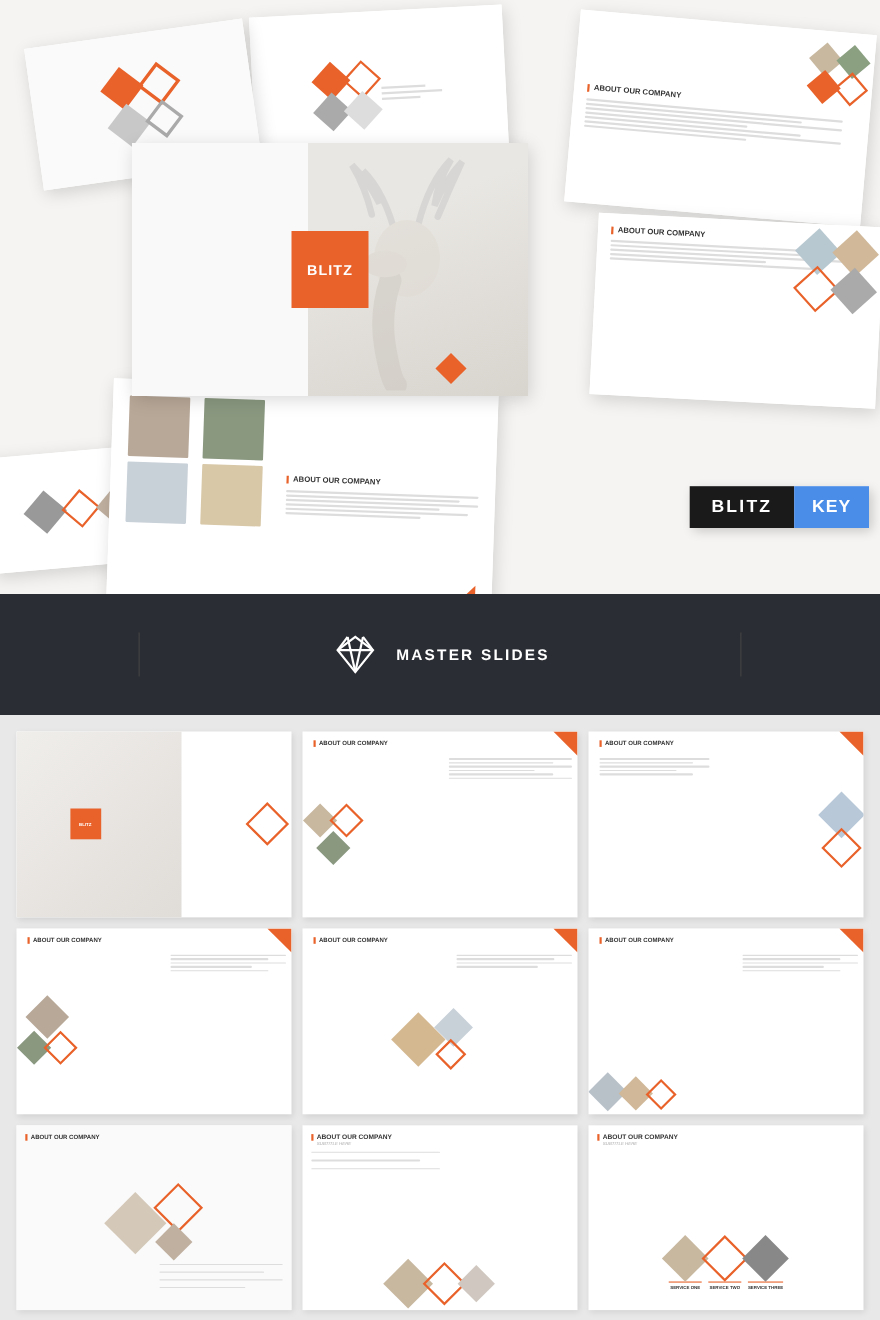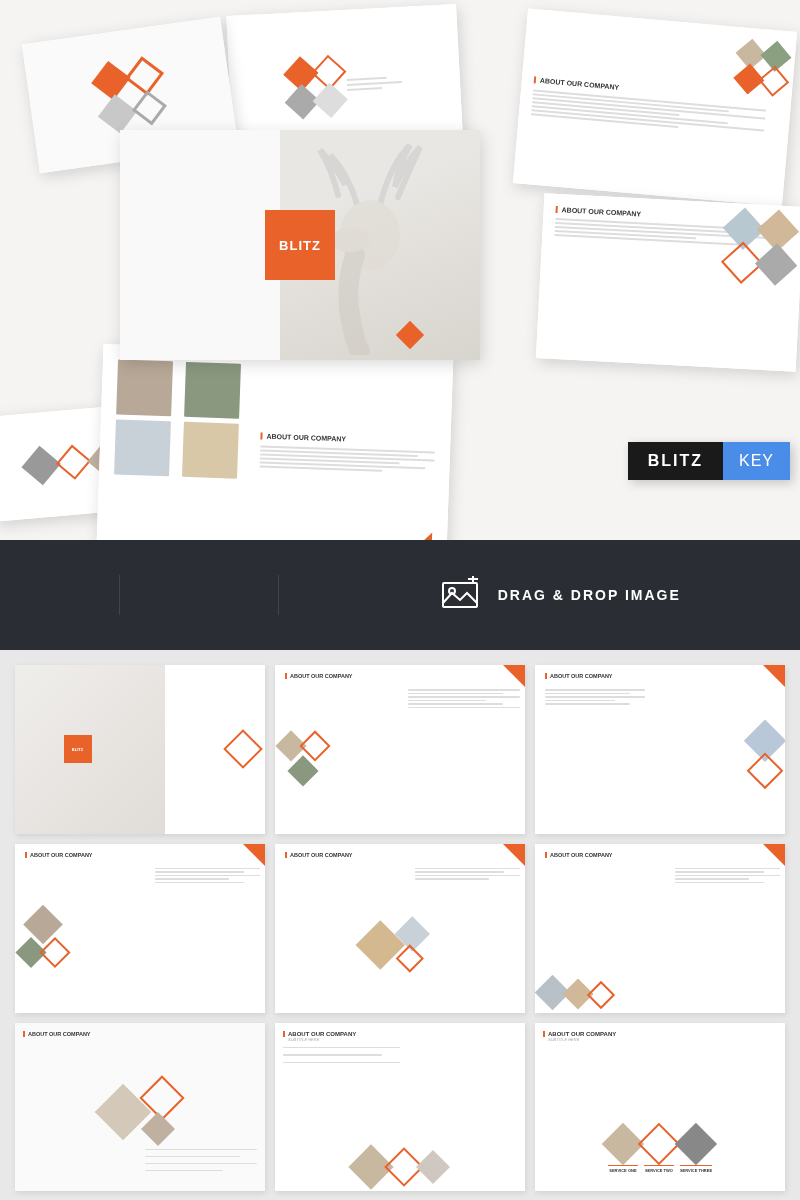--- a/index.html
+++ b/index.html
@@ -267,21 +267,21 @@
       padding: 10px 20px;
       font-size: 16px;
       font-weight: bold;
       letter-spacing: 2px;
     }
     .key-label {
       background: #4a8de8;
       color: white;
       padding: 10px 16px;
       font-size: 16px;
-      font-weight: normal;
+      font-weight: bold;
       letter-spacing: 1px;
     }
 
     
     .features-banner {
       width: 800px;
       height: 110px;
       background: #2a2d33;
       display: flex;
       align-items: center;
@@ -541,35 +541,36 @@
   <div class="blitz-key-area">
     <div class="blitz-label">BLITZ</div>
     <div class="key-label">KEY</div>
   </div>
 </div>
 
 <div class="features-banner">
 
   <div class="feature-divider"></div>
 
-
-  <div class="feature-divider"></div>
-
   <div class="feature-item">
     <div class="feature-icon">
       <svg class="icon-svg" viewBox="0 0 40 40" fill="none" stroke="white" stroke-width="2">
-        <rect x="3" y="8" width="34" height="24" rx="1"></rect>
-        <circle cx="12" cy="16" r="3"></circle>
-        <polyline points="3,28 12,18 20,25 27,18 37,28"></polyline>
-        <line x1="28" y1="4" x2="38" y2="4"></line>
-        <line x1="33" y1="1" x2="33" y2="7"></line>
+        <polygon points="20,4 36,16 20,36 4,16"></polygon>
+        <line x1="4" y1="16" x2="36" y2="16"></line>
+        <line x1="13" y1="4" x2="4" y2="16"></line>
+        <line x1="27" y1="4" x2="36" y2="16"></line>
+        <line x1="13" y1="4" x2="20" y2="36"></line>
+        <line x1="27" y1="4" x2="20" y2="36"></line>
       </svg>
     </div>
-    <span class="feature-text">DRAG &amp; DROP IMAGE</span>
-  </div>
+    <span class="feature-text">MASTER SLIDES</span>
+  </div>
+
+  <div class="feature-divider"></div>
+
 </div>
 
 <div class="slides-grid">
 
   <div class="thumb thumb-1">
     <div class="thumb-inner">
       <div class="deer-area"></div>
       <div class="blitz-mini">BLITZ</div>
       <div style="position:absolute;right:8px;top:50%;transform:translateY(-50%);display:flex;flex-direction:column;gap:3px;">
         <div style="width:28px;height:28px;border:2px solid #e8622a;transform:rotate(45deg);"></div>

